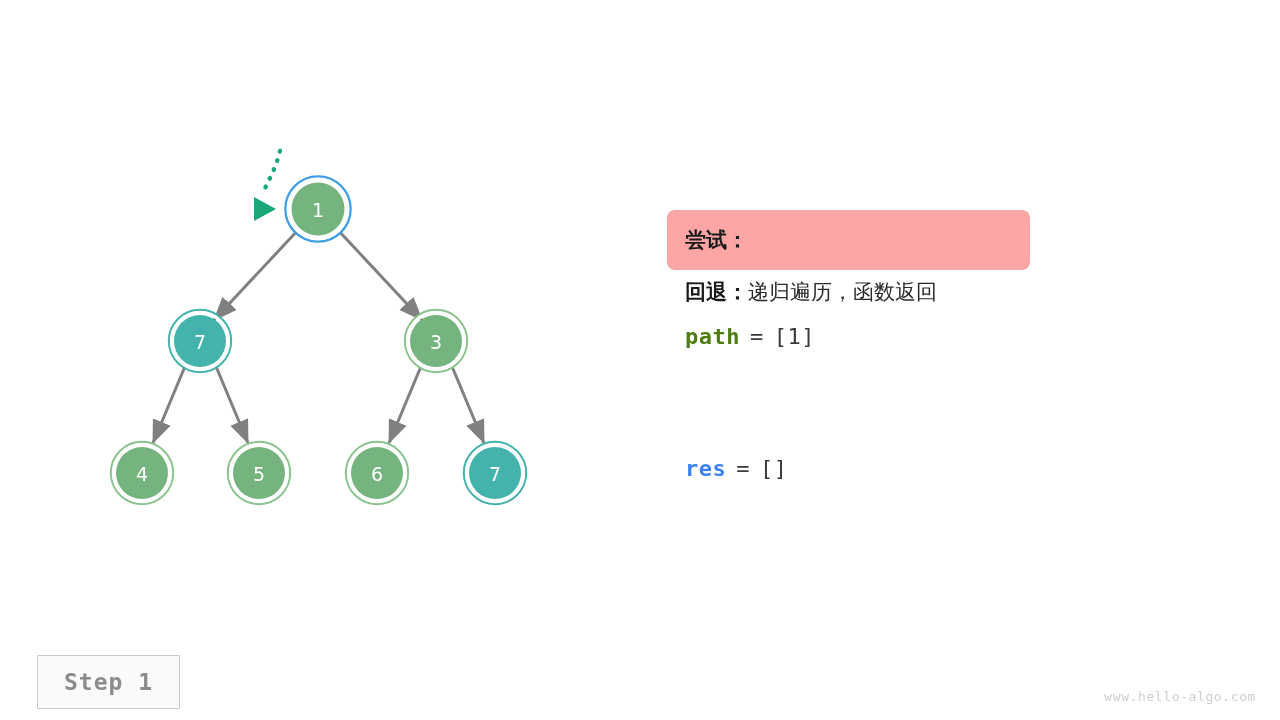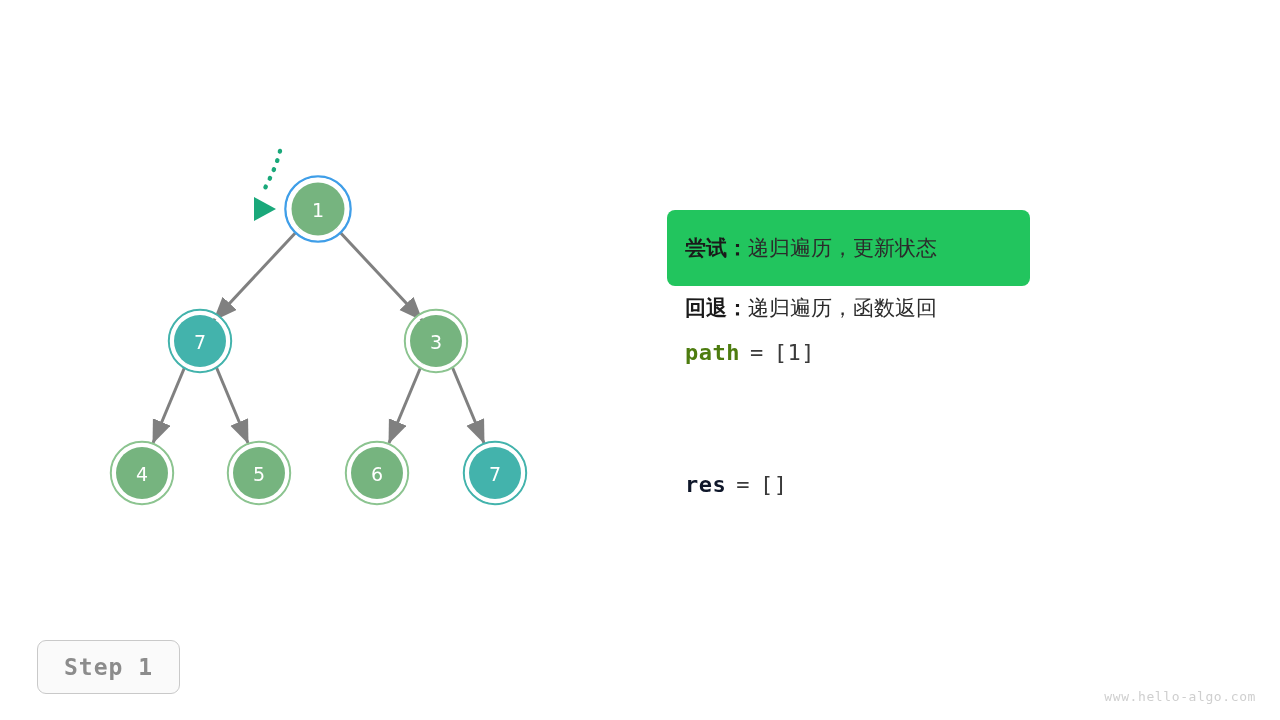--- a/index.html
+++ b/index.html
@@ -58,61 +58,61 @@
   .state-line.cn {
     font-family: "DejaVu Sans", "Liberation Sans", sans-serif;
     font-size: 21px;
     color: #2b2b2b;
   }
   .state-line.cn .lead {
     font-weight: bold;
     color: #1a1a1a;
   }
   .state-line.highlight {
-    background: #22c55e;
+    background: #fca5a5;
     border-radius: 8px;
-    padding: 16px 18px;
+    padding: 8px 18px;
     margin-left: -18px;
     width: 327px;
     box-sizing: content-box;
   }
   .state-line.code {
     font-family: "DejaVu Sans Mono", "Liberation Mono", monospace;
     font-size: 22px;
     color: #3a3a3a;
     letter-spacing: 0.5px;
   }
   .var-path {
     color: #4d7c0f;
     font-weight: bold;
   }
   .var-res {
-    color: #0f172a;
+    color: #3b82f6;
     font-weight: bold;
   }
   .code-eq {
     color: #3a3a3a;
     margin: 0 10px;
   }
   .code-val {
     color: #3a3a3a;
   }
   .spacer-line {
     height: 44px;
   }
 
   
   #step-badge {
     position: absolute;
     left: 37px;
-    top: 640px;
+    top: 655px;
     width: 143px;
     height: 54px;
     border: 1px solid #c9c9c9;
-    border-radius: 9px;
+    border-radius: 1px;
     background: #fafafa;
     display: flex;
     align-items: center;
     justify-content: center;
     font-family: "DejaVu Sans Mono", "Liberation Mono", monospace;
     font-size: 23px;
     font-weight: bold;
     color: #8c8c8c;
     letter-spacing: 1px;
     box-sizing: border-box;
@@ -206,21 +206,20 @@
       </g>
 
     </g>
   </svg>
 </div>
 
 <div id="state-panel">
 
   <div class="state-line cn highlight">
     <span class="lead">尝试：</span>
-      <span>递归遍历，更新状态</span>
   </div>
 
   <div class="state-line cn">
     <span class="lead">回退：</span>
       <span>递归遍历，函数返回</span>
   </div>
 
   <div class="state-line code">
     <span class="var-path">path</span>
     <span class="code-eq">=</span>

